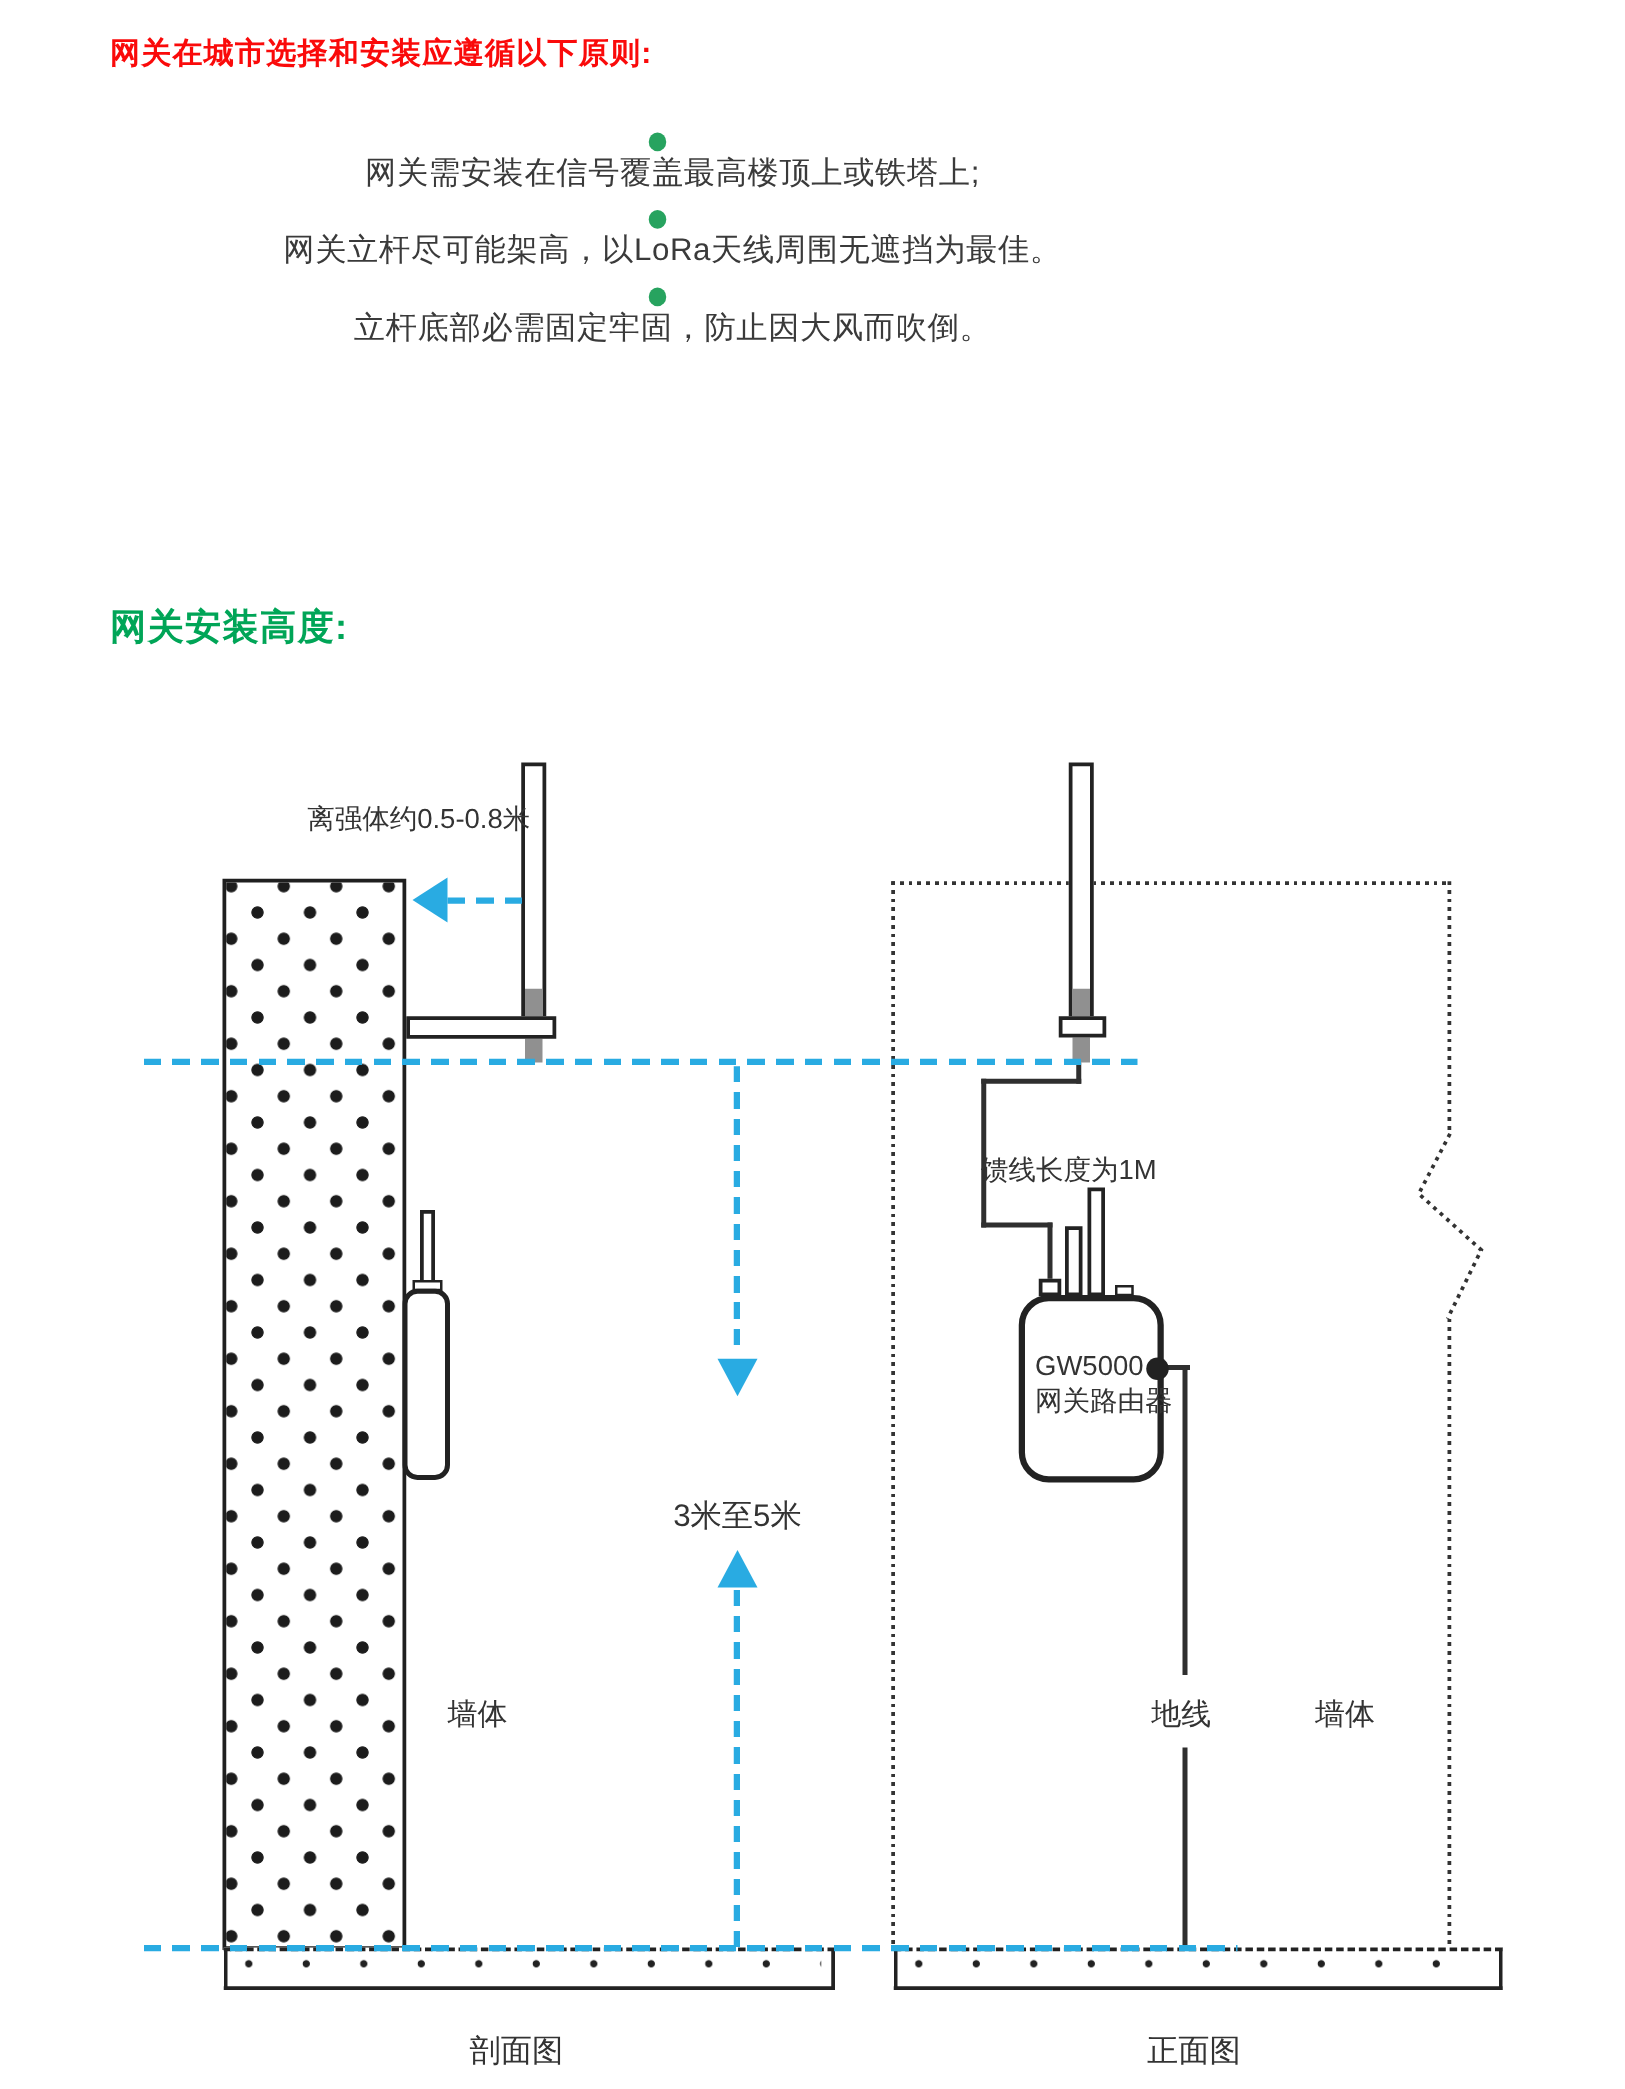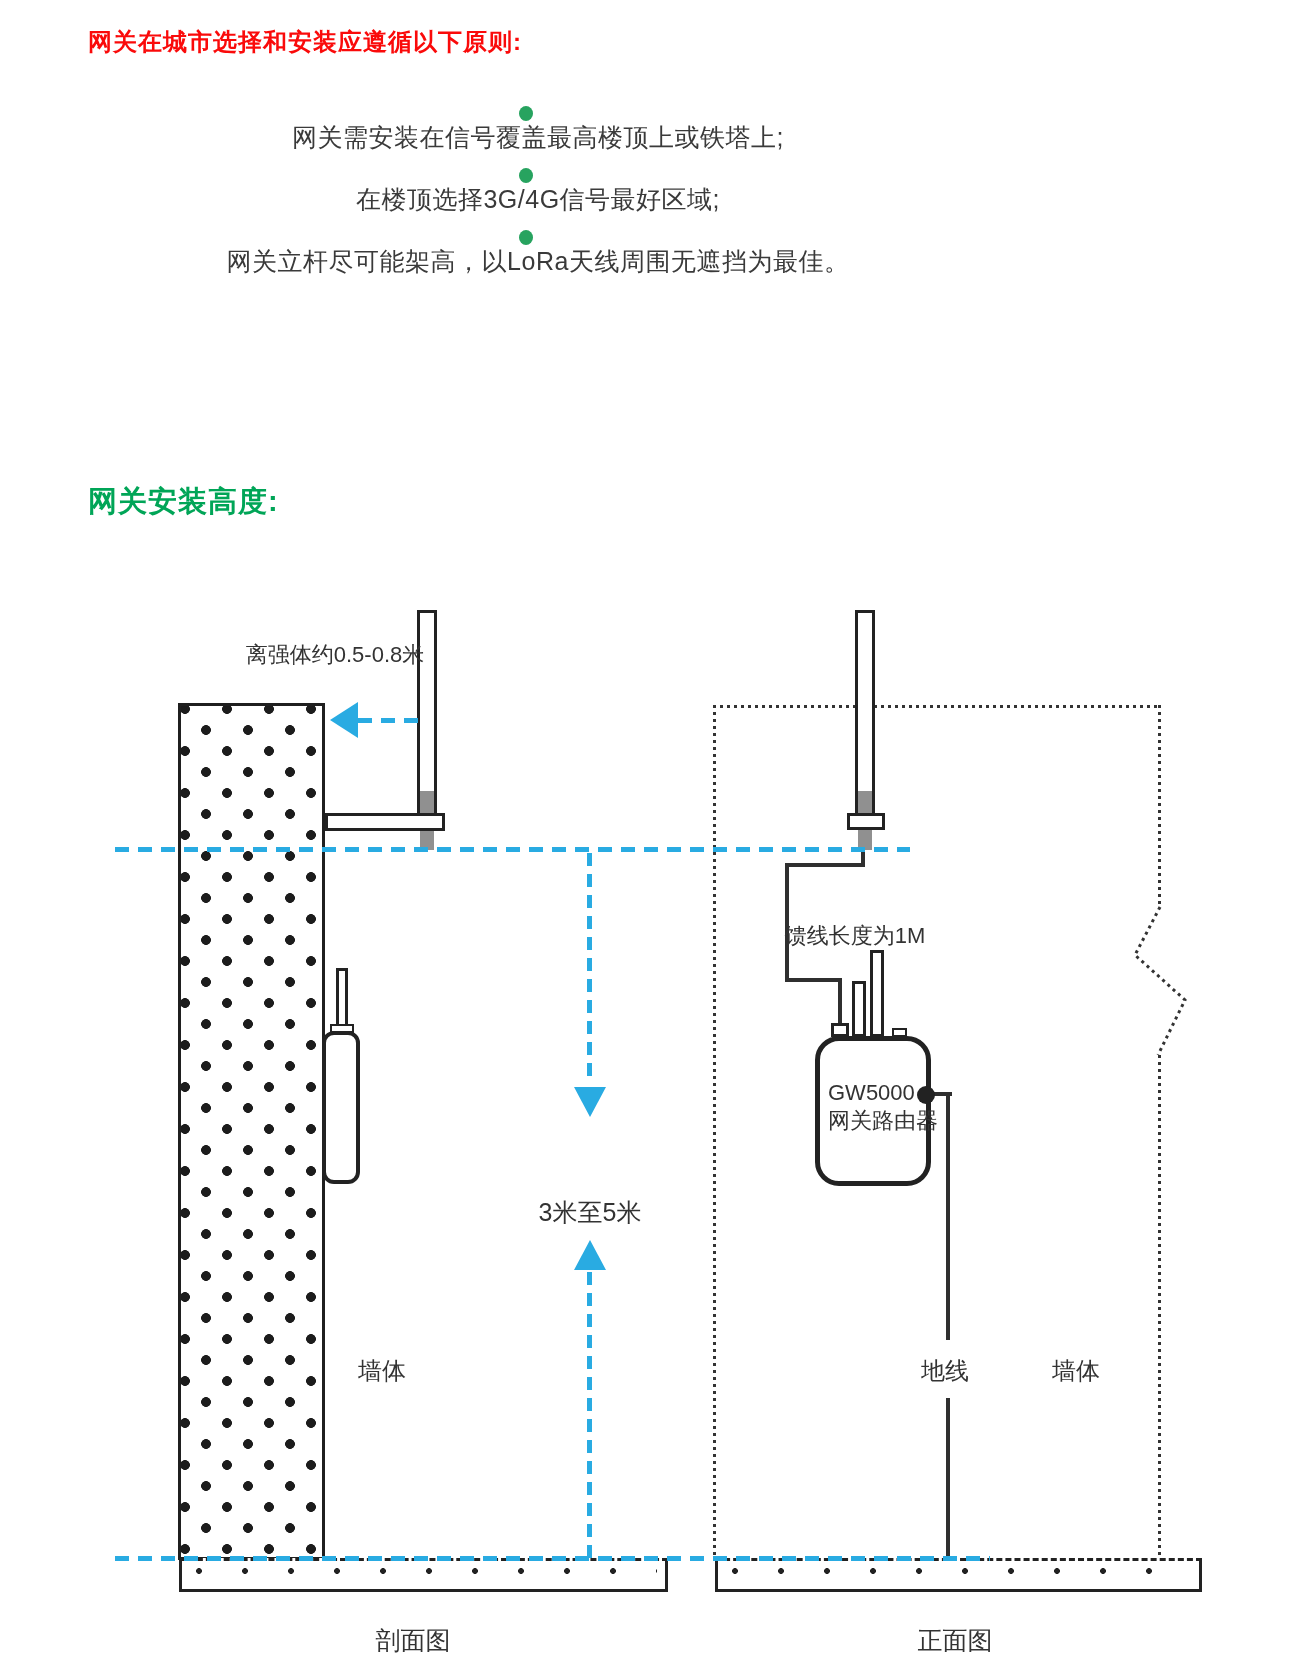--- a/index.html
+++ b/index.html
@@ -106,25 +106,25 @@
 
   <h1 class="abs title">网关在城市选择和安装应遵循以下原则:</h1>
 
   <ul class="abs principles">
     <li class="principle">
       <span class="dot"></span>
       <span class="ptext">网关需安装在信号覆盖最高楼顶上或铁塔上;</span>
     </li>
     <li class="principle">
       <span class="dot"></span>
-      <span class="ptext">在楼顶选择3G/4G信号最好区域;</span>
+      <span class="ptext">网关立杆尽可能架高，以LoRa天线周围无遮挡为最佳。</span>
     </li>
     <li class="principle">
       <span class="dot"></span>
-      <span class="ptext">网关立杆尽可能架高，以LoRa天线周围无遮挡为最佳。</span>
+      <span class="ptext">立杆底部必需固定牢固，防止因大风而吹倒。</span>
     </li>
   </ul>
 
   <h2 class="abs subheading">网关安装高度:</h2>
 
   <div class="diagram">
 
     <div class="abs wall-left"></div>
 
     <div class="abs lbl-sm label-distance">离强体约0.5-0.8米</div>

